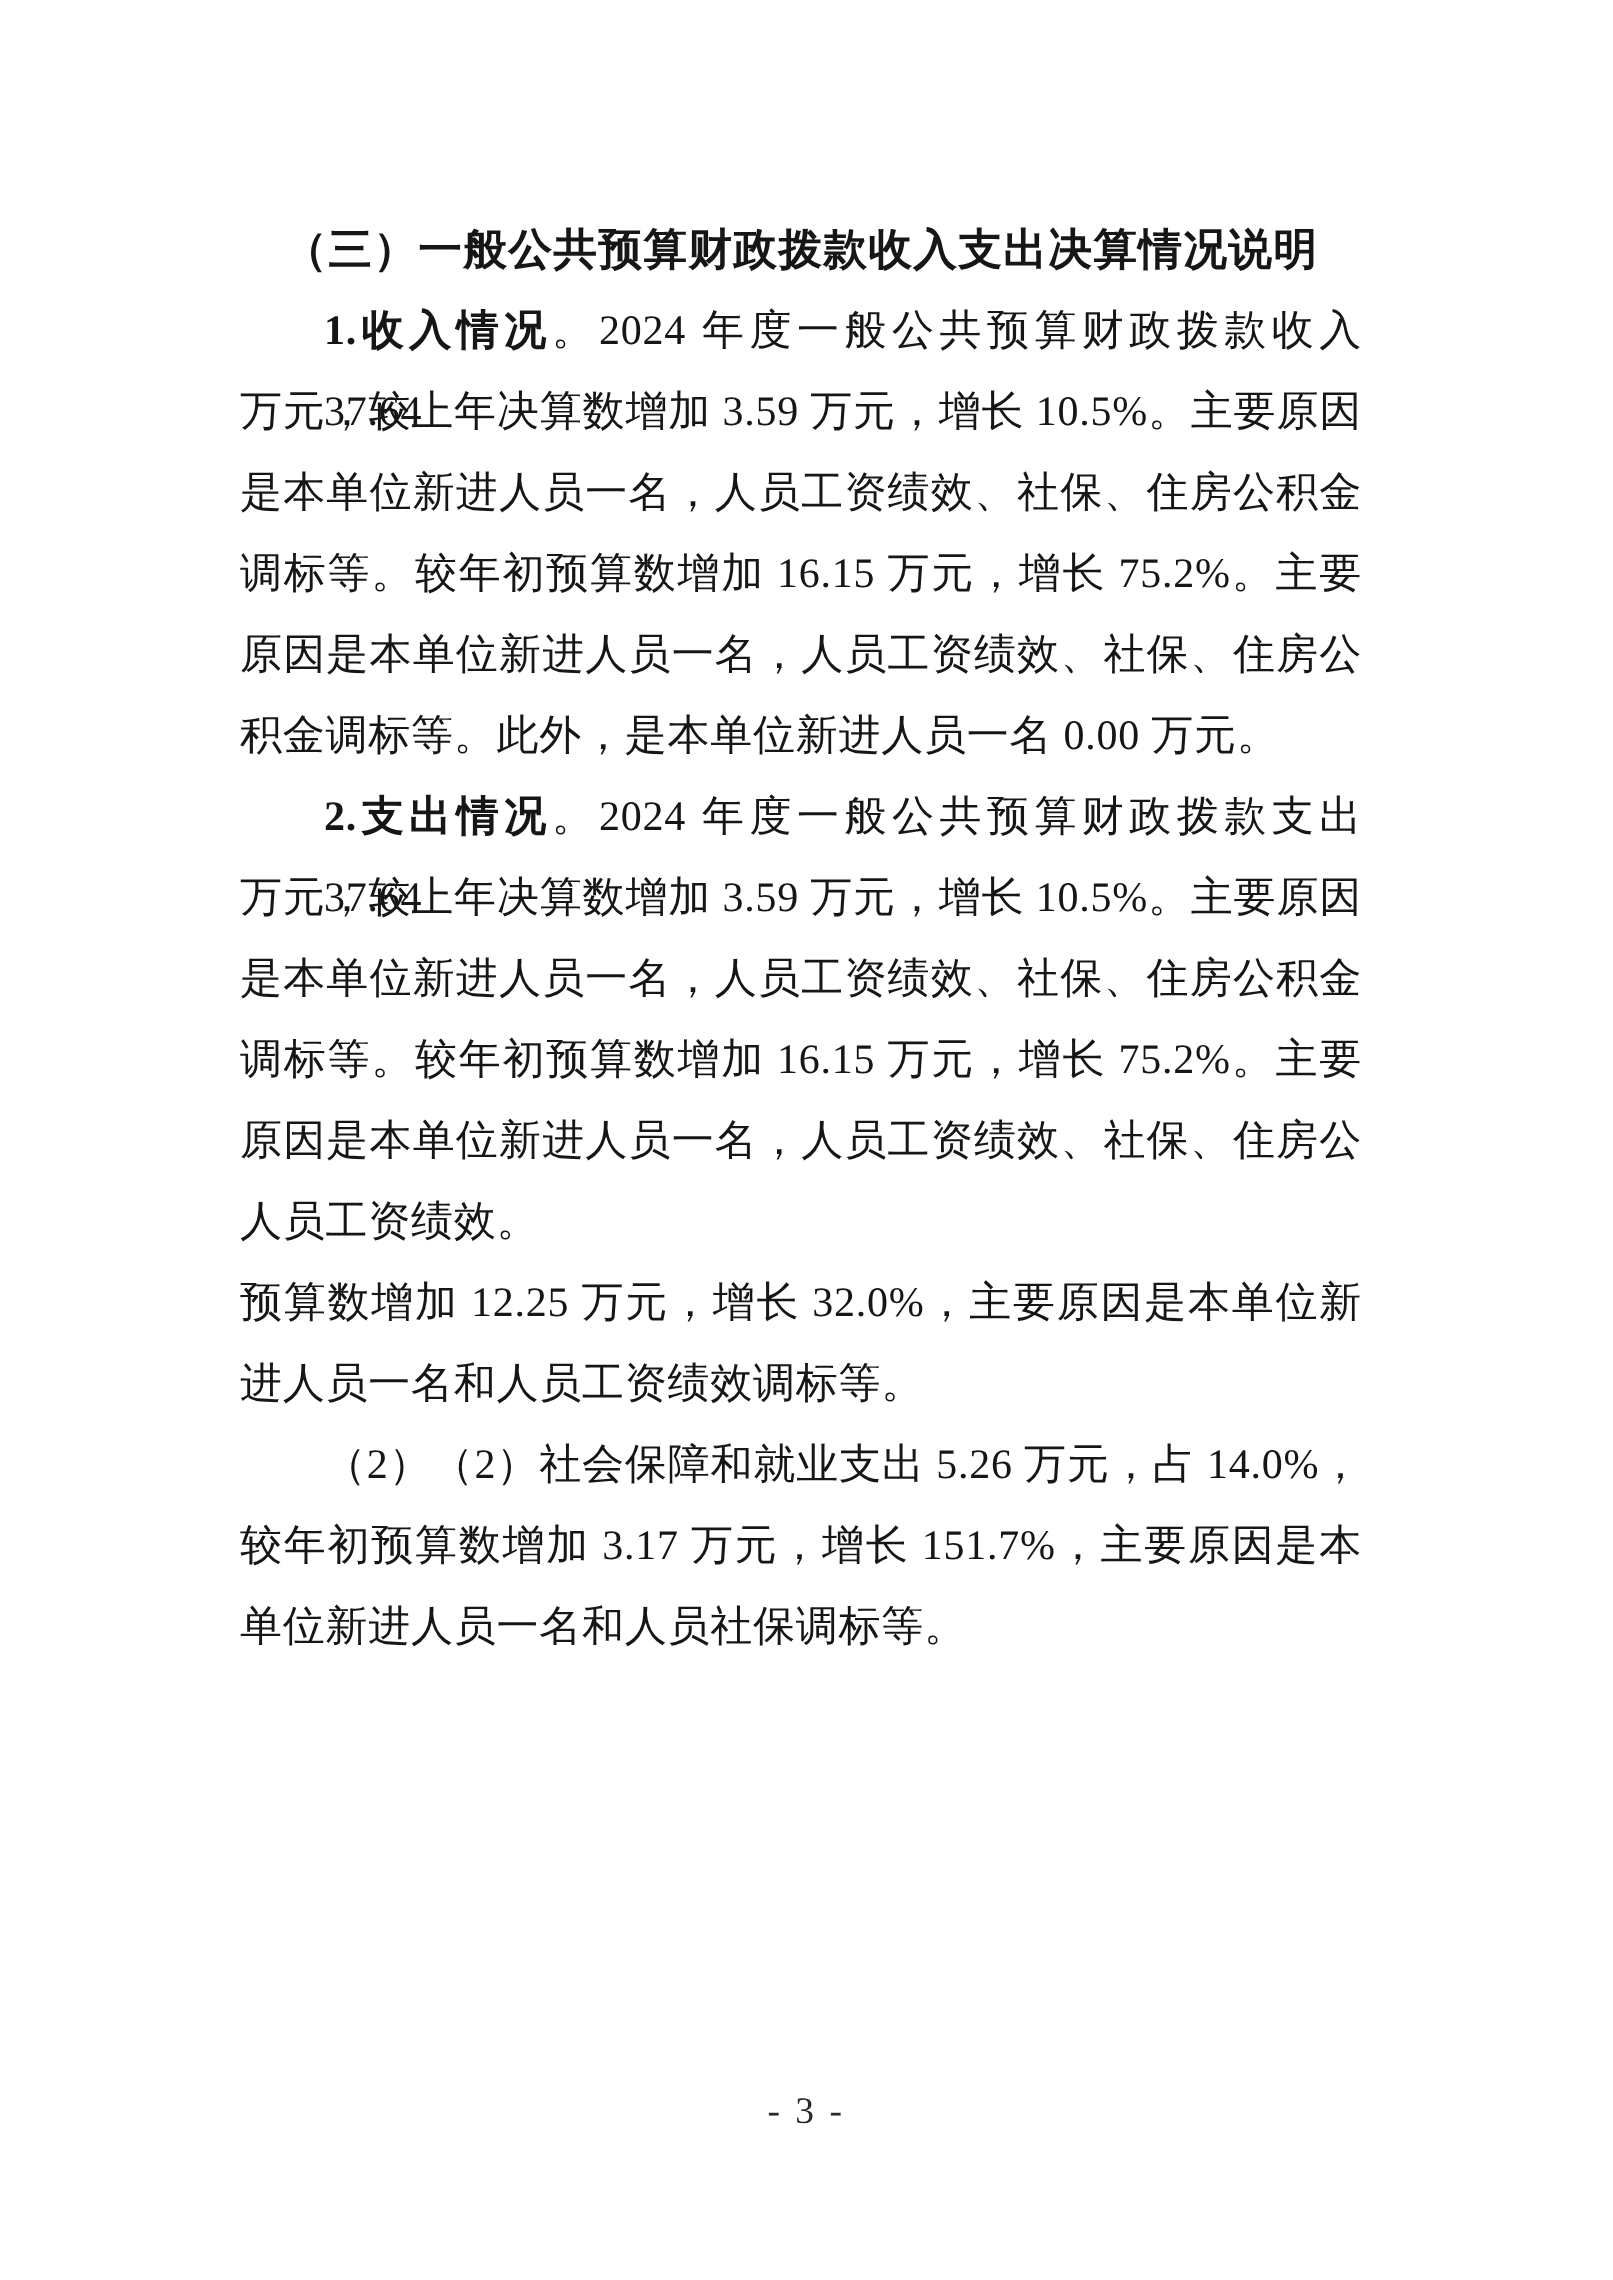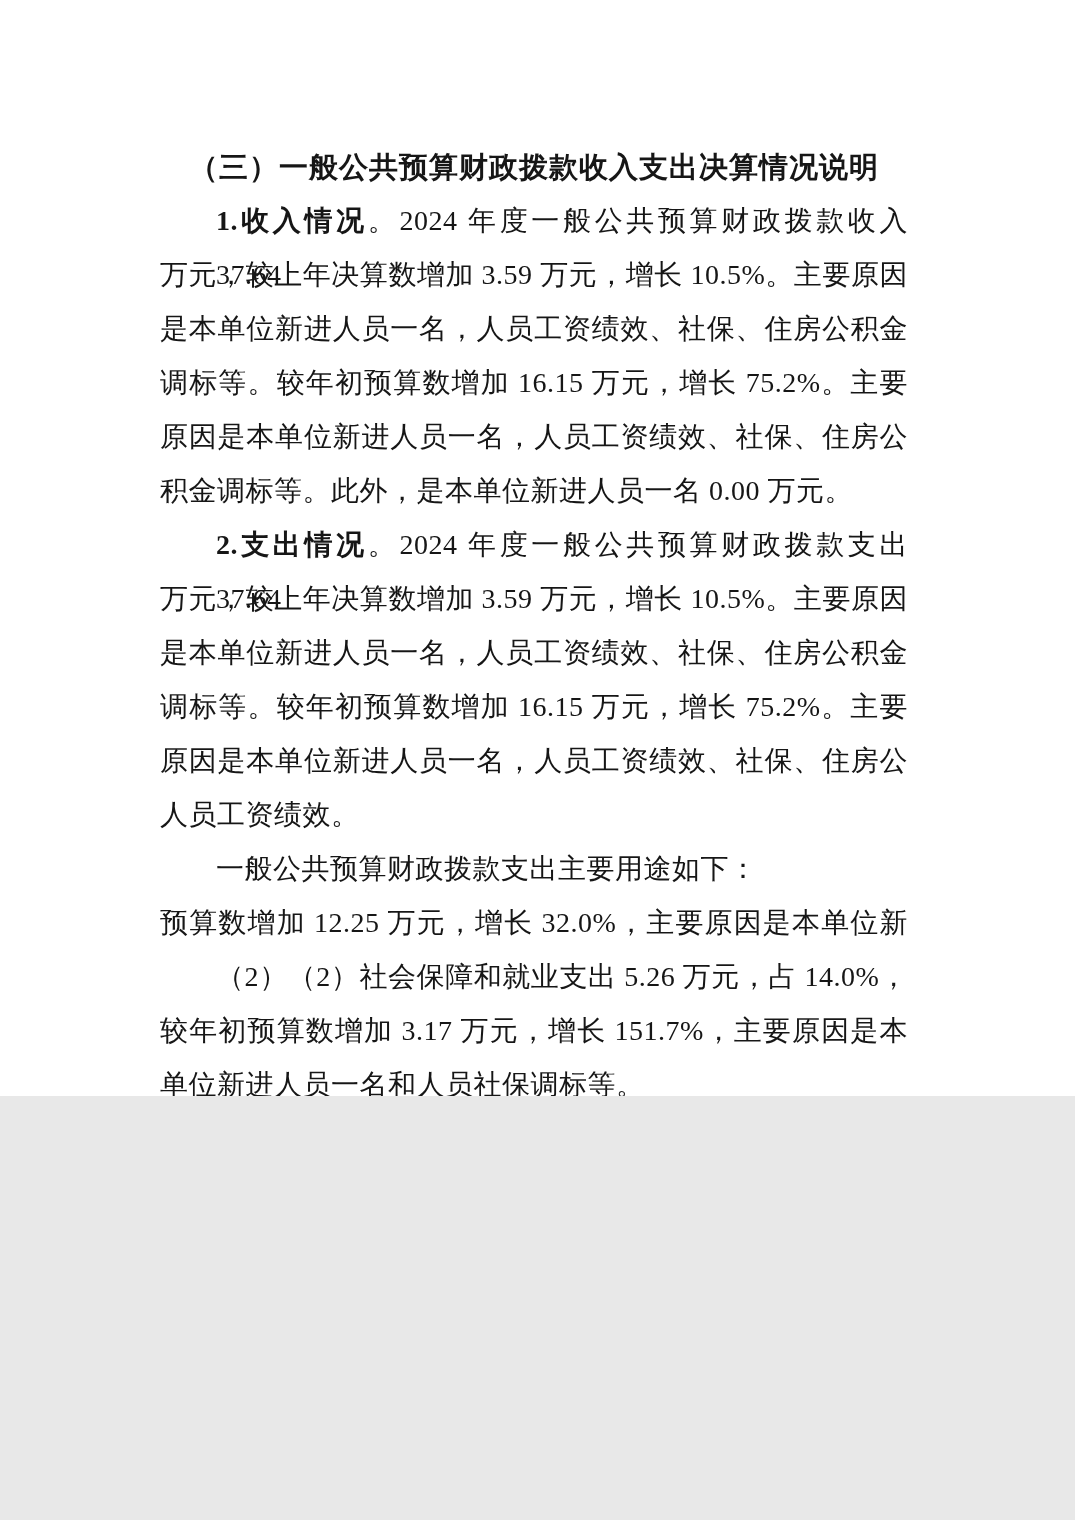--- a/index.html
+++ b/index.html
@@ -3,21 +3,21 @@
 <meta charset="utf-8">
 <style>
   html, body {
     margin: 0;
     padding: 0;
     background: #e8e8e8;
   }
   .page {
     position: relative;
     width: 1075px;
-    height: 1096px;
+    height: 1520px;
     margin: 0 auto;
     background: #ffffff;
     font-family: "Liberation Serif", "DejaVu Serif", serif;
     color: #161616;
     overflow: hidden;
   }
   .content {
     position: absolute;
     left: 160px;
     top: 140px;
@@ -77,24 +77,22 @@
         </div>
         <div>
           <div class="line indent justify"><span class="bold">2.支出情况</span>。2024 年度一般公共预算财政拨款支出 37.64</div>
           <div class="line justify">万元，较上年决算数增加 3.59 万元，增长 10.5%。主要原因</div>
           <div class="line justify">是本单位新进人员一名，人员工资绩效、社保、住房公积金</div>
           <div class="line justify">调标等。较年初预算数增加 16.15 万元，增长 75.2%。主要</div>
           <div class="line justify">原因是本单位新进人员一名，人员工资绩效、社保、住房公</div>
           <div class="line">人员工资绩效。</div>
         </div>
         <div>
-          <div class="line indent">一般公共预算财政拨款支出主要用途如下：</div>
-        </div>
-        <div>
           <div class="line justify">预算数增加 12.25 万元，增长 32.0%，主要原因是本单位新</div>
+          <div class="line">进人员一名和人员工资绩效调标等。</div>
         </div>
         <div>
           <div class="line indent justify">（2）（2）社会保障和就业支出 5.26 万元，占 14.0%，</div>
           <div class="line justify">较年初预算数增加 3.17 万元，增长 151.7%，主要原因是本</div>
           <div class="line">单位新进人员一名和人员社保调标等。</div>
         </div>
       </div>
   </div>
   <div class="page-footer">- 3 -</div>
 </div>

